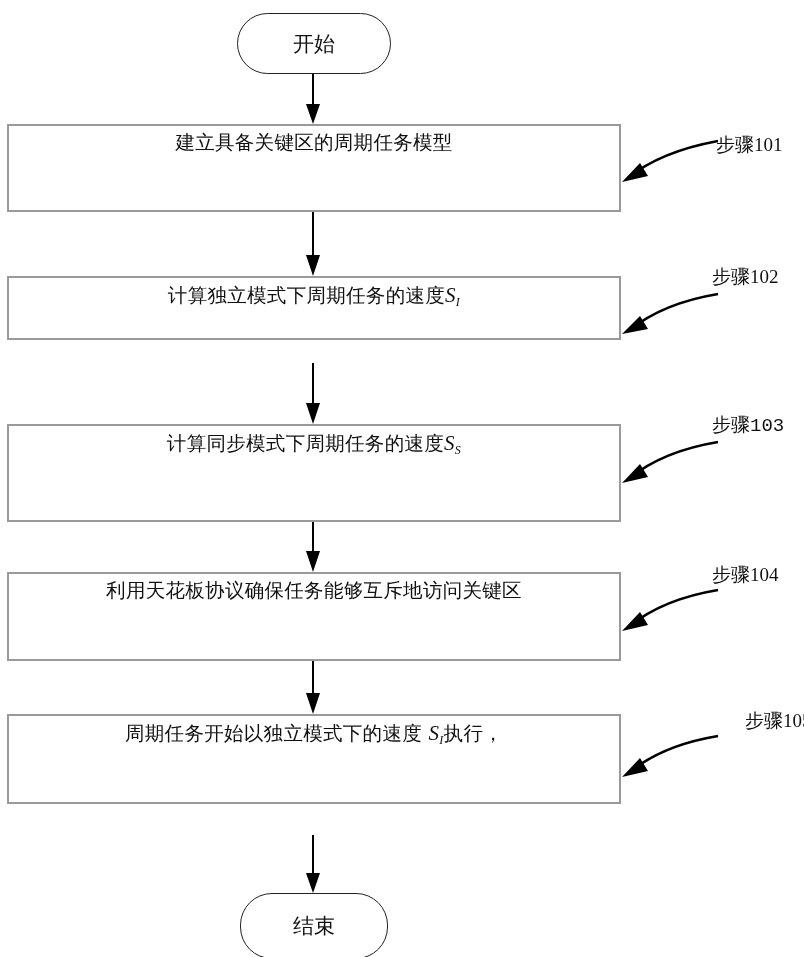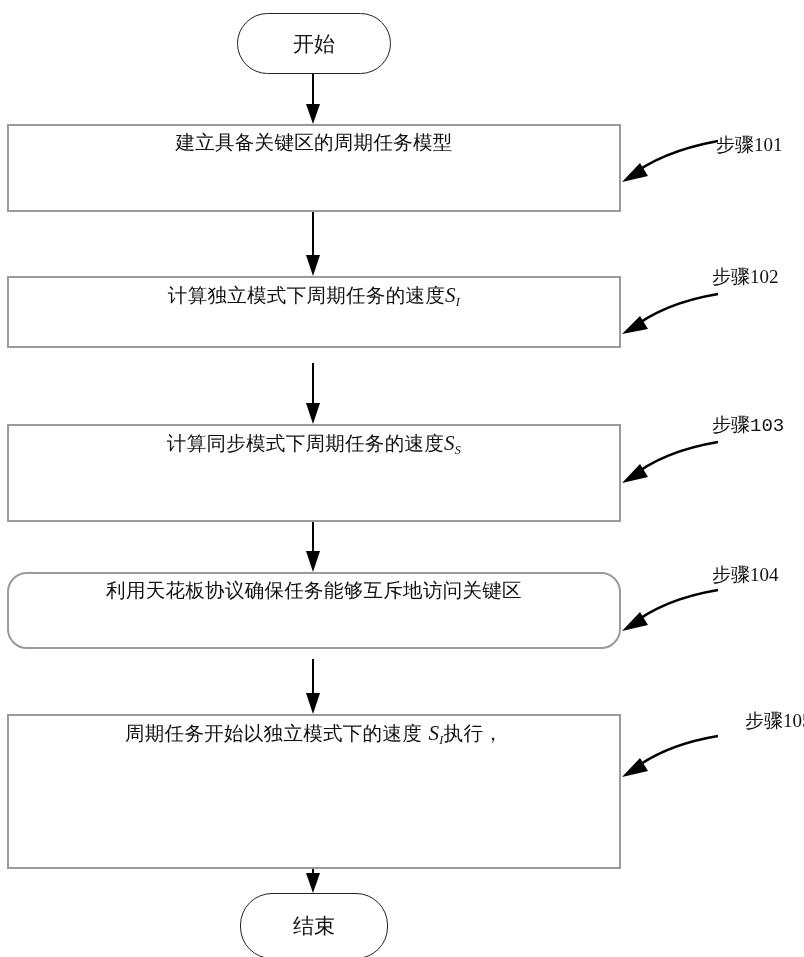--- a/index.html
+++ b/index.html
@@ -76,40 +76,40 @@
 
 <div class="terminator" style="left:237px; top:5px; width:154px; height:61px;margin-top:8px;">
   <span>开始</span>
 </div>
 
 <div class="step-box" style="top:124px; height:88px;">
   <span>建立具备关键区的周期任务模型</span>
 </div>
 <div class="step-label" style="left:716px; top:116px;margin-top:16px;">步骤101</div>
 
-<div class="step-box" style="top:276px; height:72px;">
+<div class="step-box" style="top:276px; height:64px;">
   <div>
     <span>计算独立模式下周期任务的速度</span><span class="var"><span>S</span><sub>I</sub></span>
   </div>
 </div>
 <div class="step-label" style="left:712px; top:264px;">步骤102</div>
 
 <div class="step-box" style="top:424px; height:98px;">
   <div>
     <span>计算同步模式下周期任务的速度</span><span class="var"><span>S</span><sub>S</sub></span>
   </div>
 </div>
 <div class="step-label" style="left:712px; top:412px;font-family:Liberation Mono, monospace;">步骤103</div>
 
-<div class="step-box" style="top:572px; height:77px;border-radius:20px;">
+<div class="step-box" style="top:572px; height:89px;">
   <span>利用天花板协议确保任务能够互斥地访问关键区</span>
 </div>
 <div class="step-label" style="left:712px; top:562px;">步骤104</div>
 
-<div class="step-box" style="top:714px; height:155px;">
+<div class="step-box" style="top:714px; height:90px;">
   <div>
     <span>周期任务开始以独立模式下的速度 </span><span class="var"><span>S</span><sub>I</sub></span><span>执行，</span>
   </div>
 </div>
 <div class="step-label" style="left:745px; top:708px;text-align:right;">步骤105</div>
 
 <div class="terminator" style="left:240px; top:893px; width:148px; height:66px;">
   <span>结束</span>
 </div>
 

